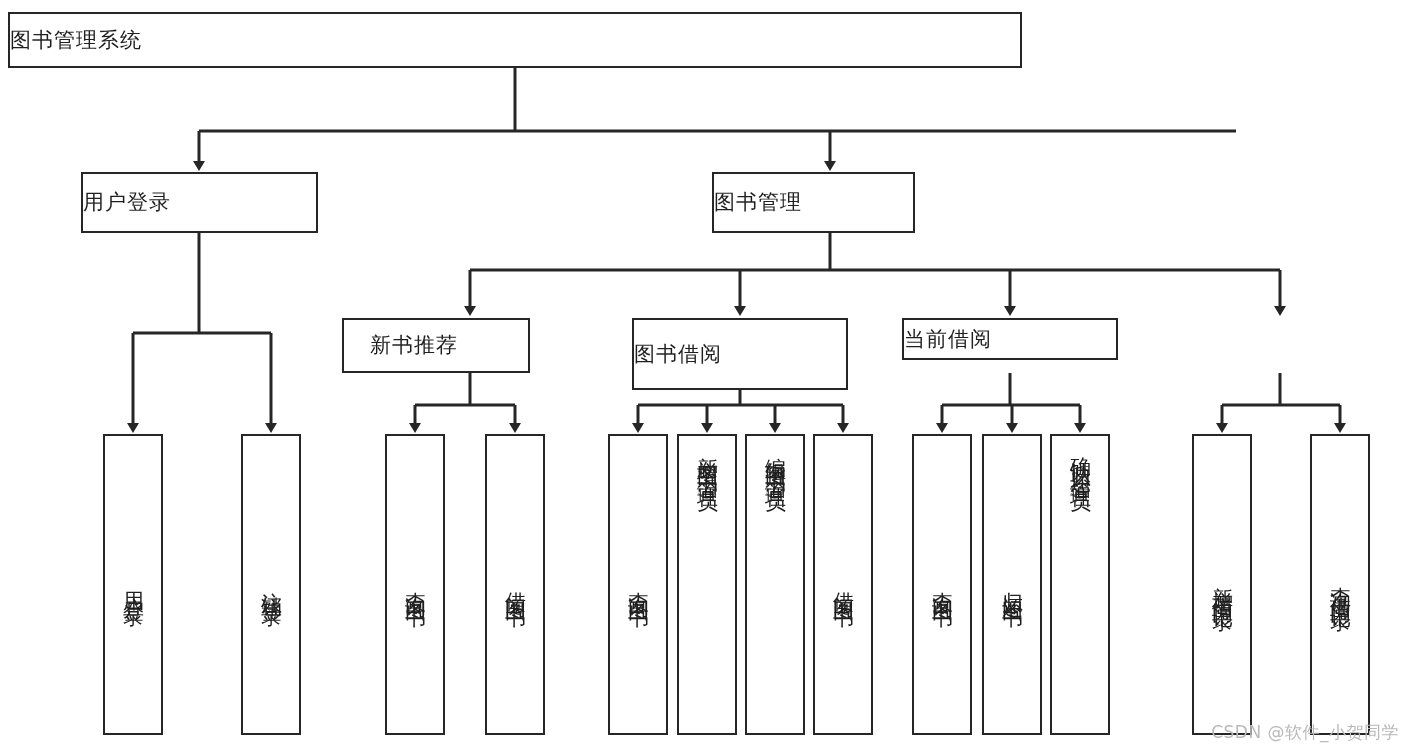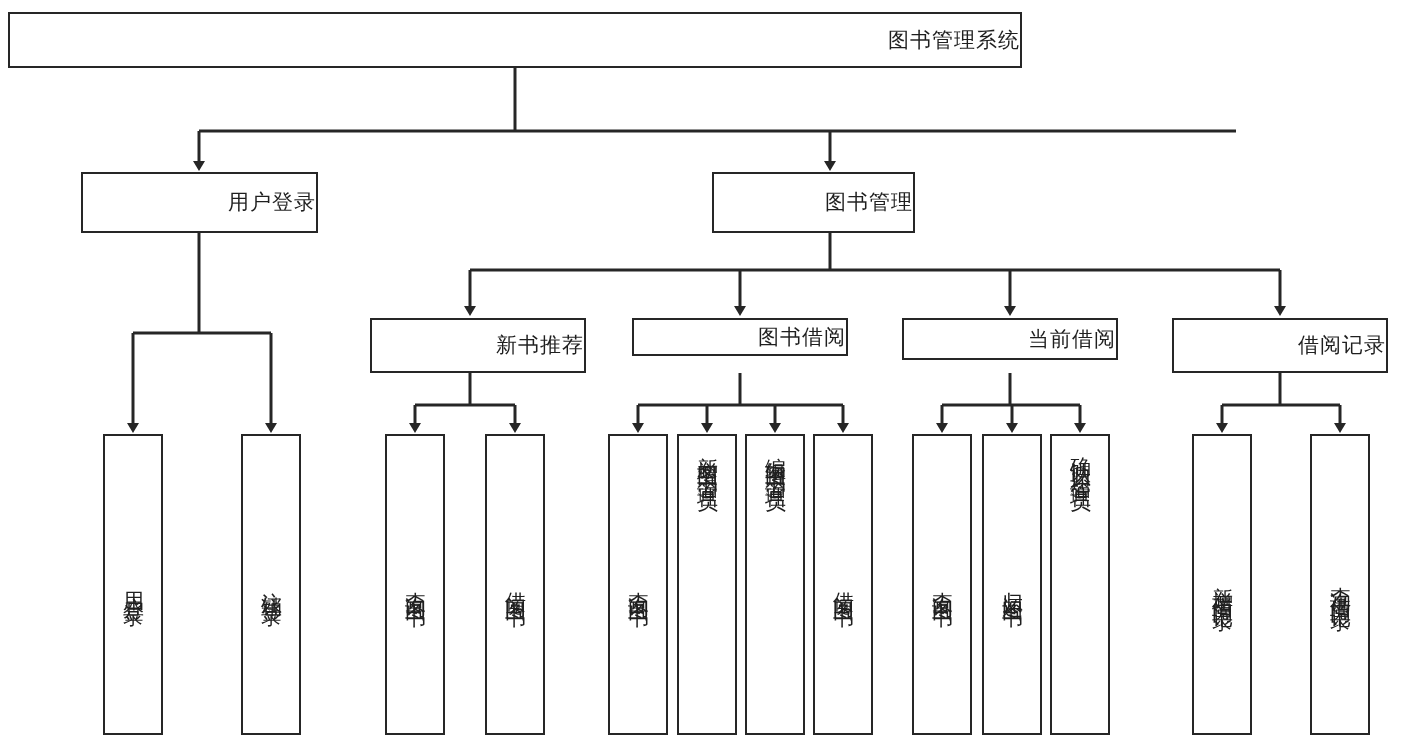--- a/index.html
+++ b/index.html
@@ -26,21 +26,21 @@
     height: 747px;
   }
   .node {
     position: absolute;
     box-sizing: border-box;
     border: 2px solid #262626;
     background: #ffffff;
     color: #1a1a1a;
     display: flex;
     align-items: center;
-    justify-content: flex-end;
+    justify-content: flex-start;
     z-index: 2;
   }
   .node-label {
     font-size: 21px;
     line-height: 1.15;
     letter-spacing: 1px;
     white-space: nowrap;
     color: #1f1f1f;
   }
   
@@ -133,32 +133,29 @@
     <span class="node-label">图书管理系统</span>
   </div>
 
   <div class="node" style="left:81px; top:172px; width:237px; height:61px;">
     <span class="node-label">用户登录</span>
   </div>
   <div class="node" style="left:712px; top:172px; width:203px; height:61px;">
     <span class="node-label">图书管理</span>
   </div>
 
-  <div class="node" style="left:370px; top:318px; width:216px; height:55px;">
+  <div class="node" style="left:342px; top:318px; width:188px; height:55px;padding-left:26px;">
     <span class="node-label">新书推荐</span>
   </div>
-  <div class="node" style="left:632px; top:318px; width:216px; height:38px;">
+  <div class="node" style="left:632px; top:318px; width:216px; height:72px;">
     <span class="node-label">图书借阅</span>
   </div>
   <div class="node" style="left:902px; top:318px; width:216px; height:42px;">
     <span class="node-label">当前借阅</span>
   </div>
-  <div class="node" style="left:1172px; top:318px; width:216px; height:55px;">
-    <span class="node-label">借阅记录</span>
-  </div>
 
   <div class="node vertical center-text" style="left:103px; top:434px; width:60px; height:301px;">
     <span class="node-label">用户登录</span>
   </div>
   <div class="node vertical center-text" style="left:241px; top:434px; width:60px; height:301px;">
     <span class="node-label">注销登录</span>
   </div>
 
   <div class="node vertical center-text" style="left:385px; top:434px; width:60px; height:301px;">
     <span class="node-label">查询图书</span>
@@ -190,13 +187,14 @@
     <span class="node-label">确认归还（管理员）</span>
   </div>
 
   <div class="node vertical center-text" style="left:1192px; top:434px; width:60px; height:301px;">
     <span class="node-label">新增借阅记录</span>
   </div>
   <div class="node vertical center-text" style="left:1310px; top:434px; width:60px; height:301px;">
     <span class="node-label">查询借阅记录</span>
   </div>
 
+  <div class="watermark">CSDN @软件_小贺同学</div>
 </div>
 
 </body></html>

